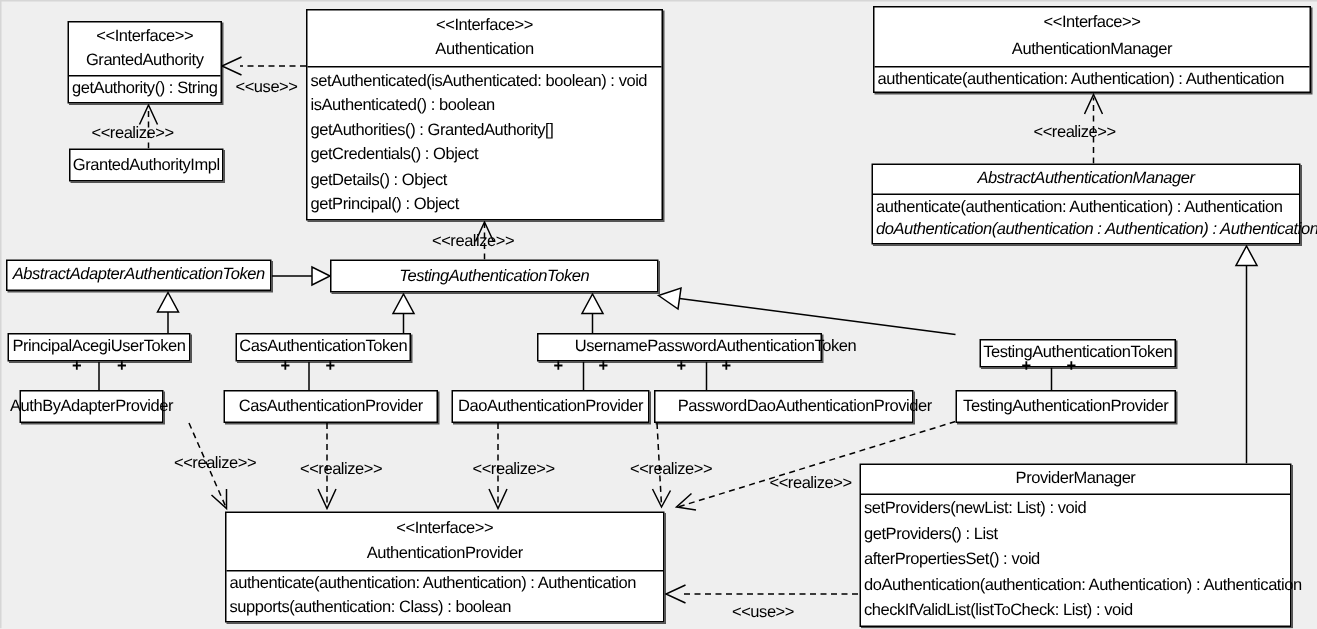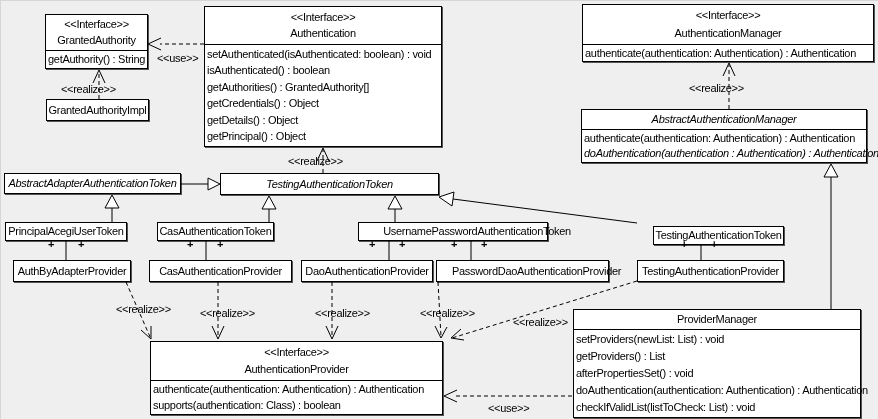--- a/index.html
+++ b/index.html
@@ -185,21 +185,21 @@
   </div>
 
   <div class="uml-box" style="left:357px;top:221px;width:190px;height:19px;padding-left:48px;">
     <div class="solo">UsernamePasswordAuthenticationToken</div>
   </div>
 
   <div class="uml-box" style="left:636px;top:225px;width:131px;height:19px;margin-left:16px;">
     <div class="solo">TestingAuthenticationToken</div>
   </div>
 
-  <div class="uml-box" style="left:12px;top:259px;width:118px;height:22px;">
+  <div class="uml-box" style="left:12px;top:259px;width:96px;height:22px;">
     <div class="solo">AuthByAdapterProvider</div>
   </div>
 
   <div class="uml-box" style="left:148px;top:259px;width:143px;height:22px;">
     <div class="solo">CasAuthenticationProvider</div>
   </div>
 
   <div class="uml-box" style="left:300px;top:259px;width:132px;height:22px;">
     <div class="solo">DaoAuthenticationProvider</div>
   </div>

